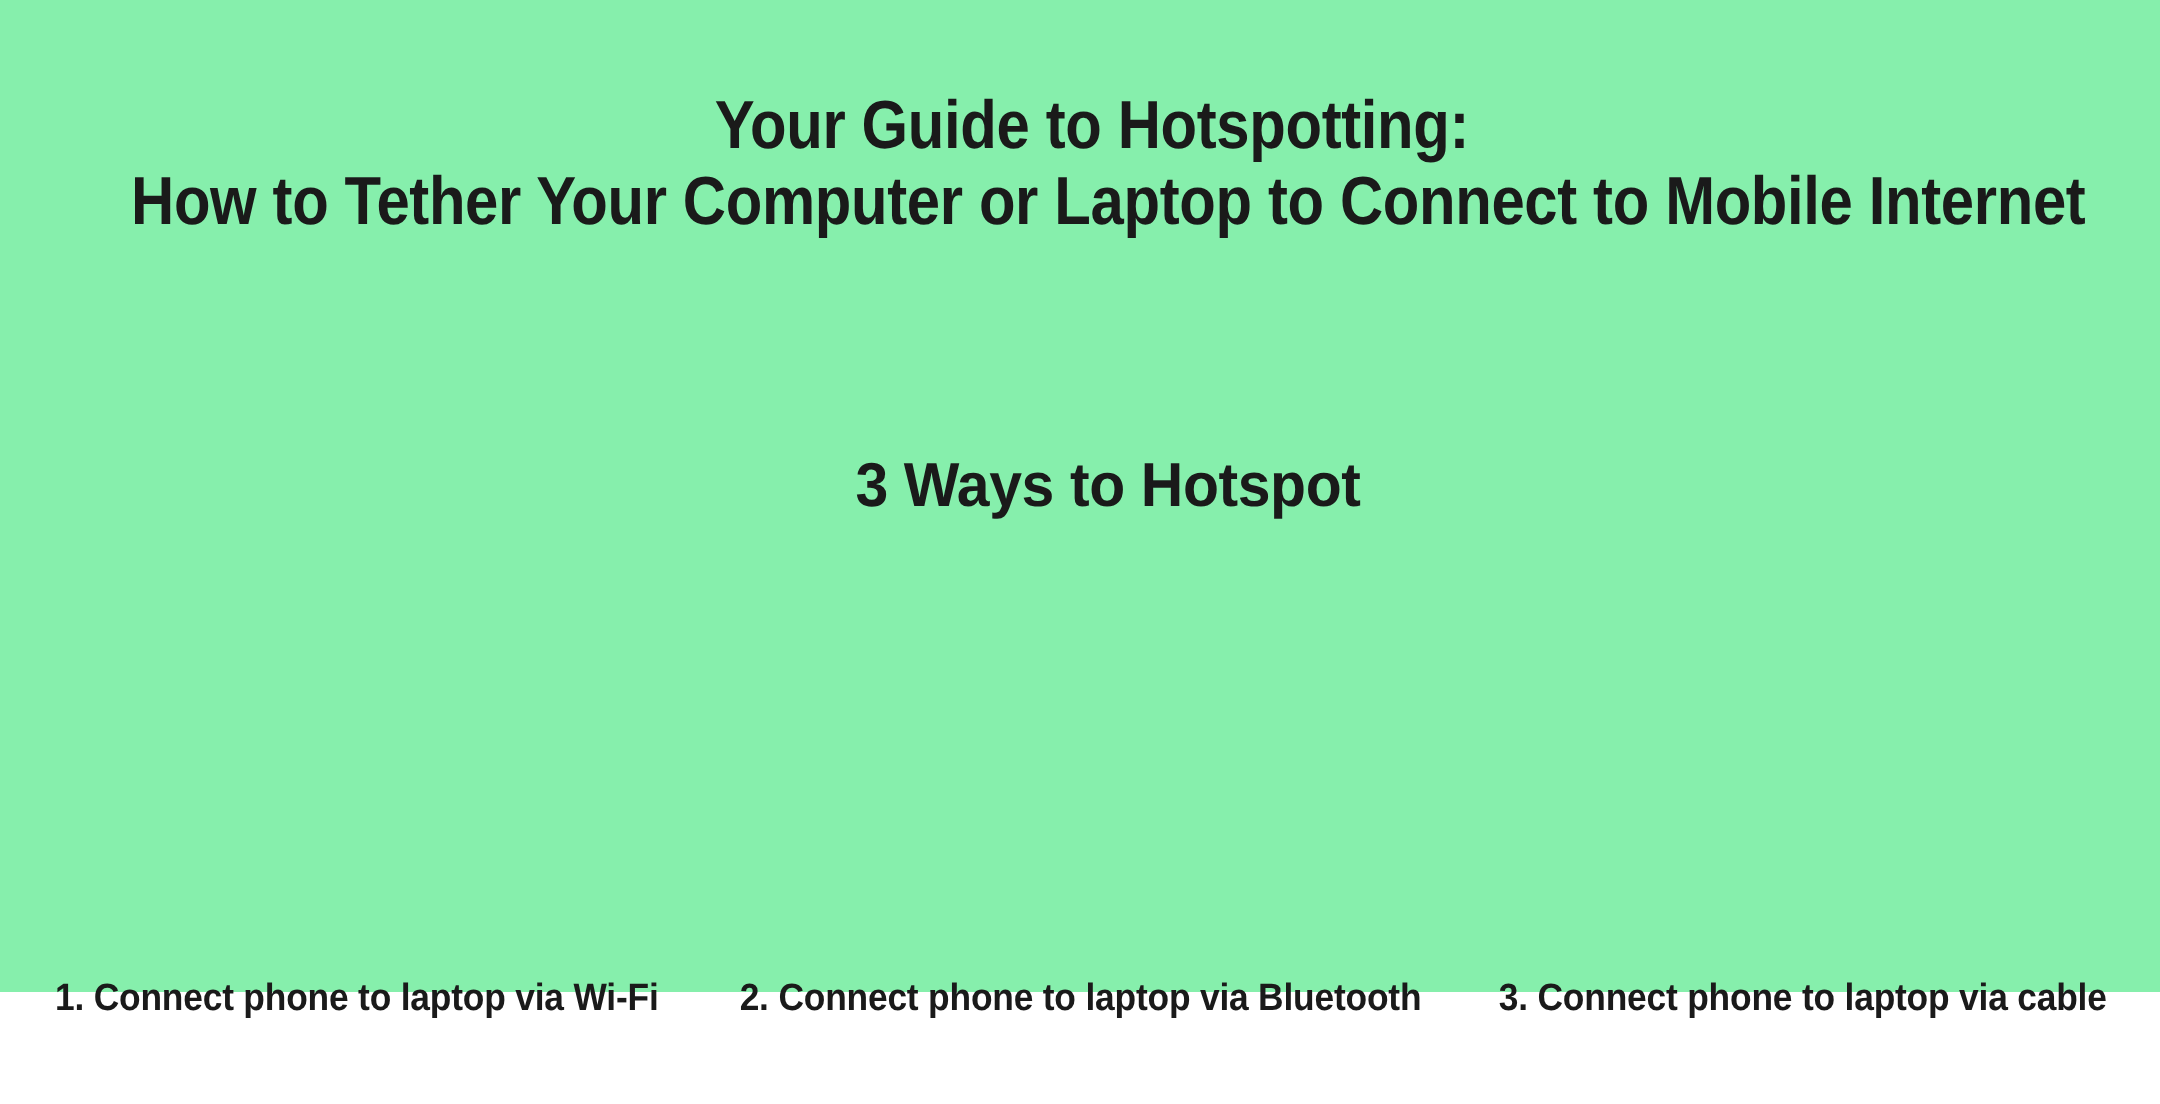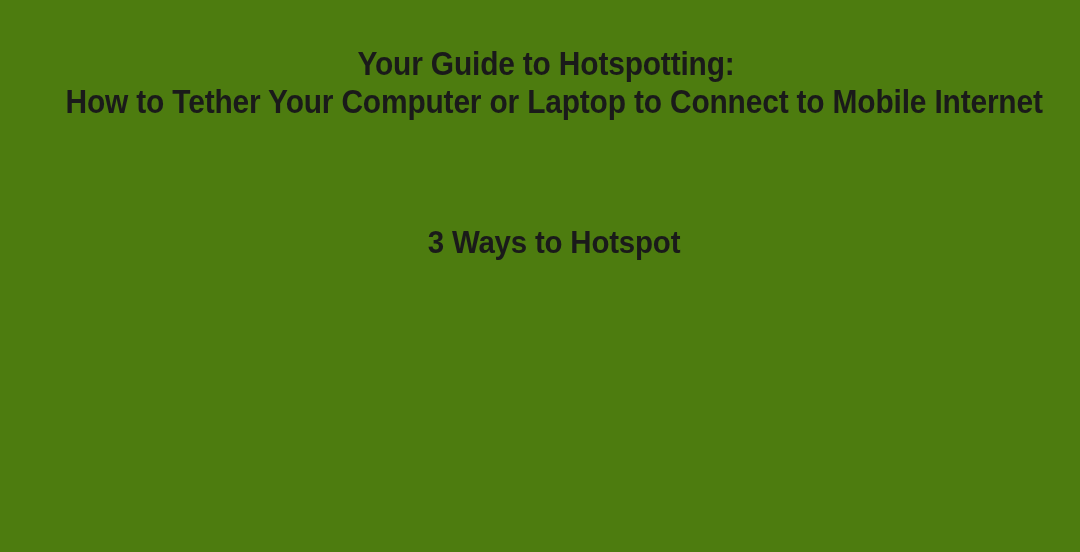--- a/index.html
+++ b/index.html
@@ -15,22 +15,22 @@
     overflow: hidden;
     font-family: "Liberation Sans", "DejaVu Sans", sans-serif;
     color: #1a1a1a;
     -webkit-font-smoothing: antialiased;
   }
 
   .page {
     position: absolute;
     inset: 0;
     width: 1080px;
-    height: 552px;
-    background: #4d7c0f;
+    height: 496px;
+    background: #86efac;
   }
 
   
   .title-block {
     position: absolute;
     top: 44px;
     left: 0;
     width: 1092px;          
     text-align: center;
   }
@@ -135,14 +135,19 @@
       <div class="step-media"></div>
     </div>
     <div class="step-figure">
       <div class="step-media"></div>
     </div>
     <div class="step-figure">
       <div class="step-media"></div>
     </div>
   </div>
 
+  <div class="captions-row">
+    <div class="caption-cell cell-1">1. Connect phone to laptop via Wi-Fi</div>
+    <div class="caption-cell cell-2">2. Connect phone to laptop via Bluetooth</div>
+    <div class="caption-cell cell-3">3. Connect phone to laptop via cable</div>
+  </div>
 
 </div>
 
 </body></html>

